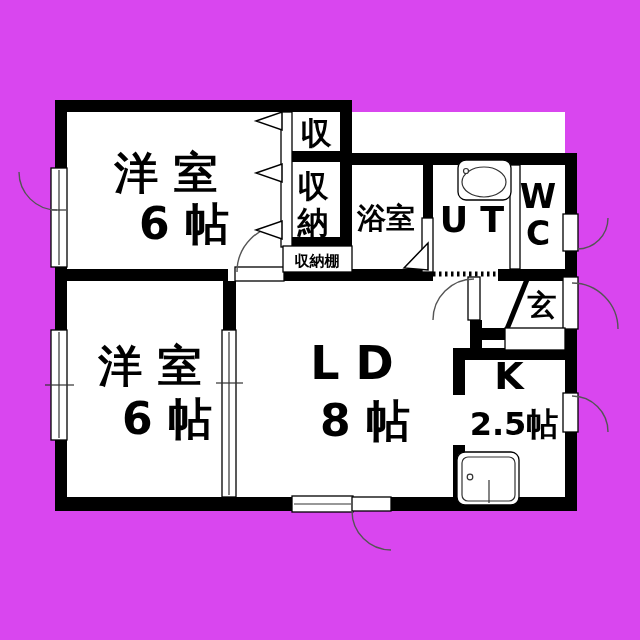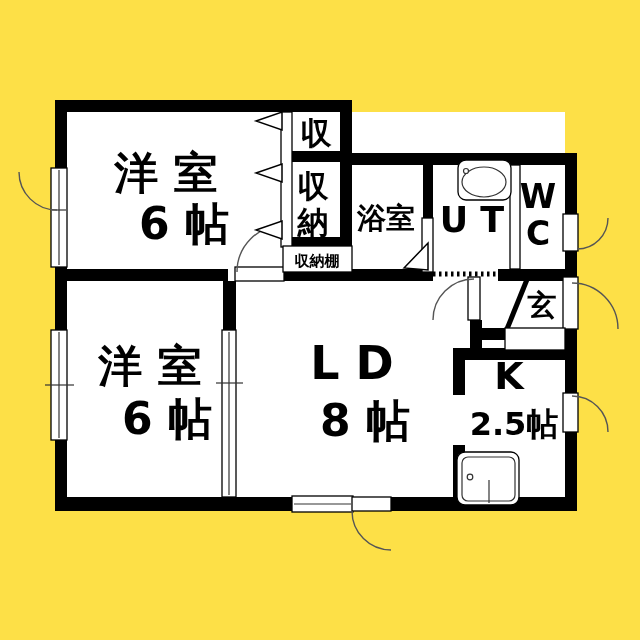--- a/index.html
+++ b/index.html
@@ -1,16 +1,16 @@
 <!DOCTYPE html>
 <html><head>
 <meta charset="utf-8">
 <style>
   html,body{margin:0;padding:0;background:#ffffff;}
-  .stage{width:640px;height:640px;position:relative;background:#fde047;font-family:"DejaVu Sans",sans-serif;}
+  .stage{width:640px;height:640px;position:relative;background:#d946ef;font-family:"DejaVu Sans",sans-serif;}
   svg text{font-family:"DejaVu Sans","Liberation Sans",sans-serif;font-weight:bold;fill:#000;text-anchor:middle;}
   .wall{fill:#000;}
   .leaf{fill:#fff;stroke:#000;stroke-width:1.3;}
   .thinbox{fill:#fff;stroke:#000;stroke-width:1.3;}
   .arc{fill:none;stroke:#555;stroke-width:1.4;}
   .fixline{fill:none;stroke:#333;stroke-width:1.2;}
   .tri{fill:#fff;stroke:#000;stroke-width:1.5;}
 </style>
 </head>
 <body>

